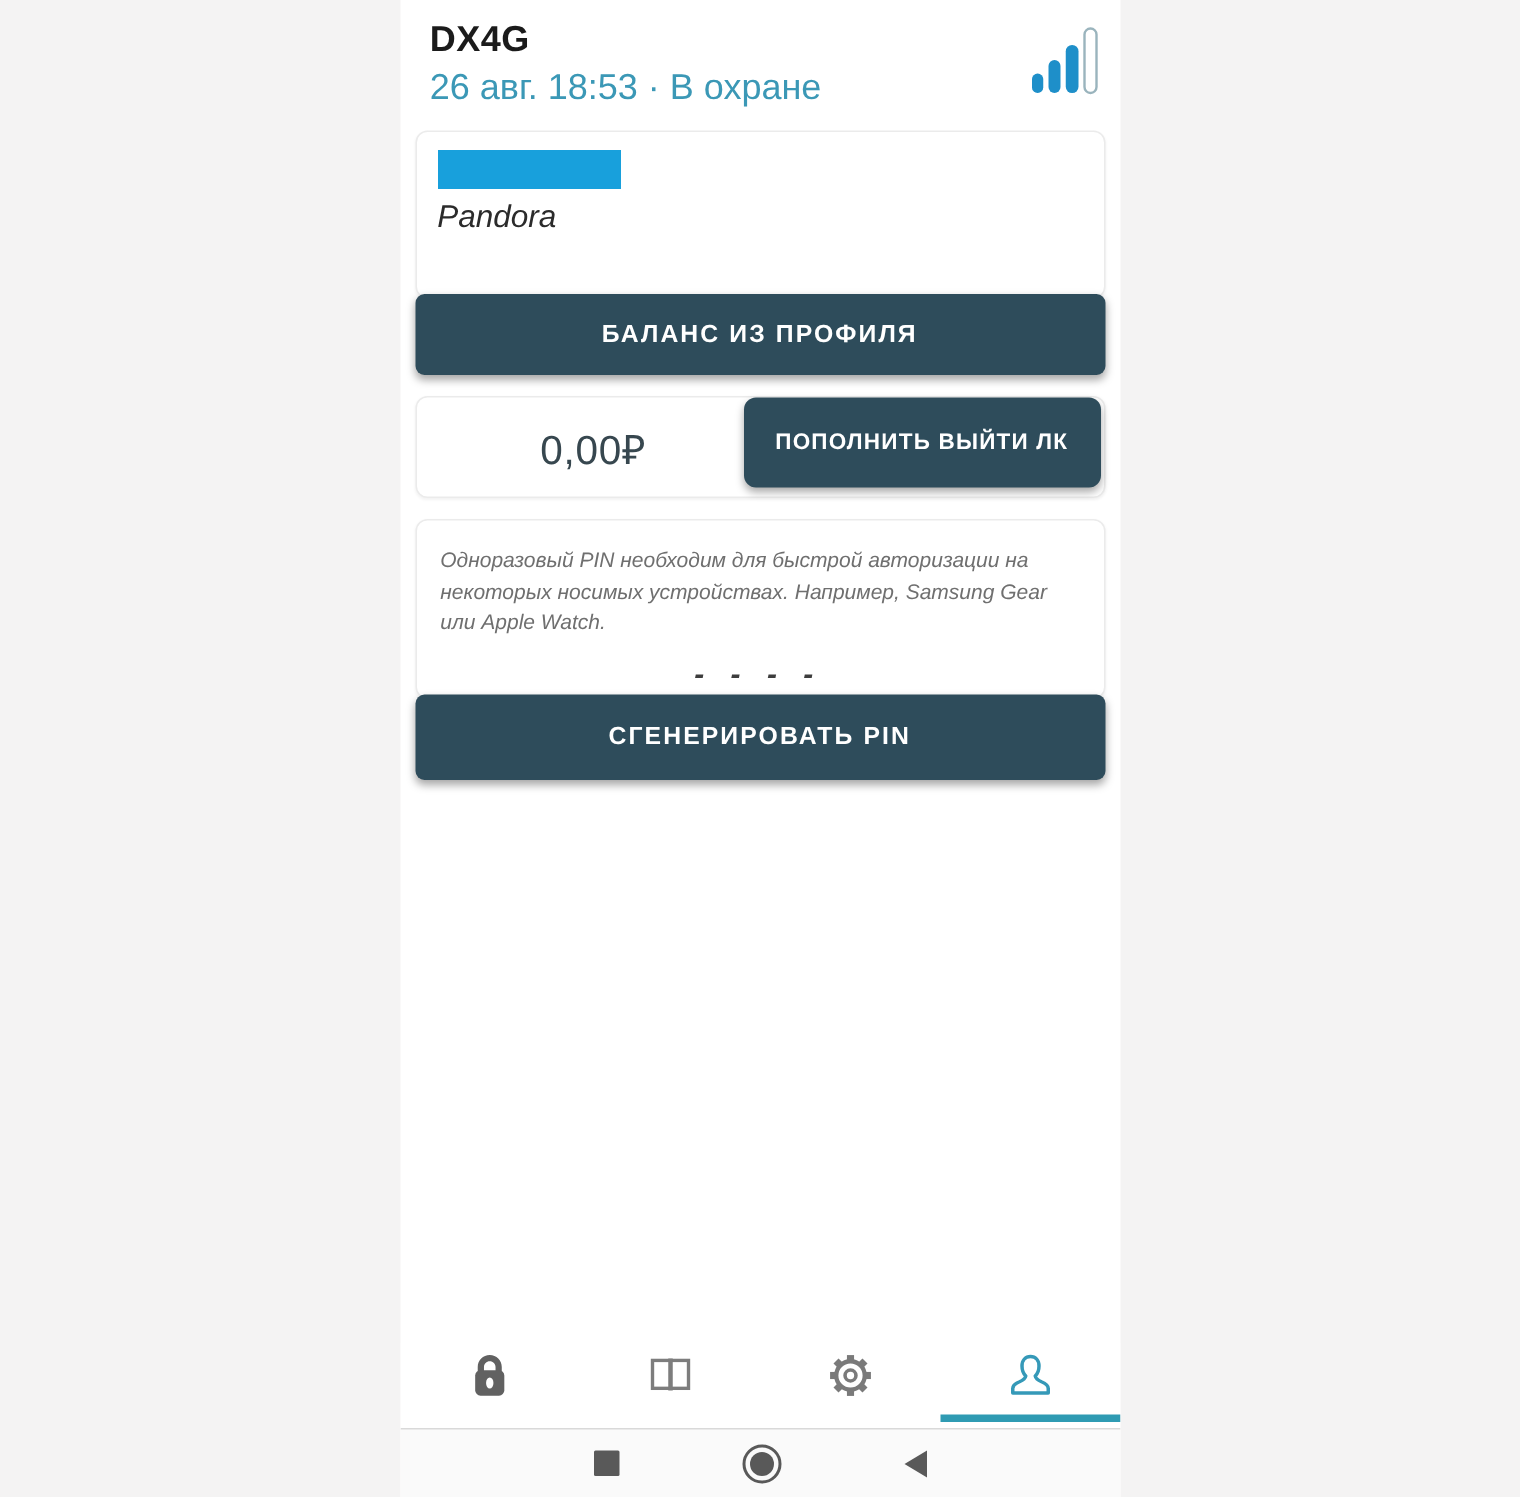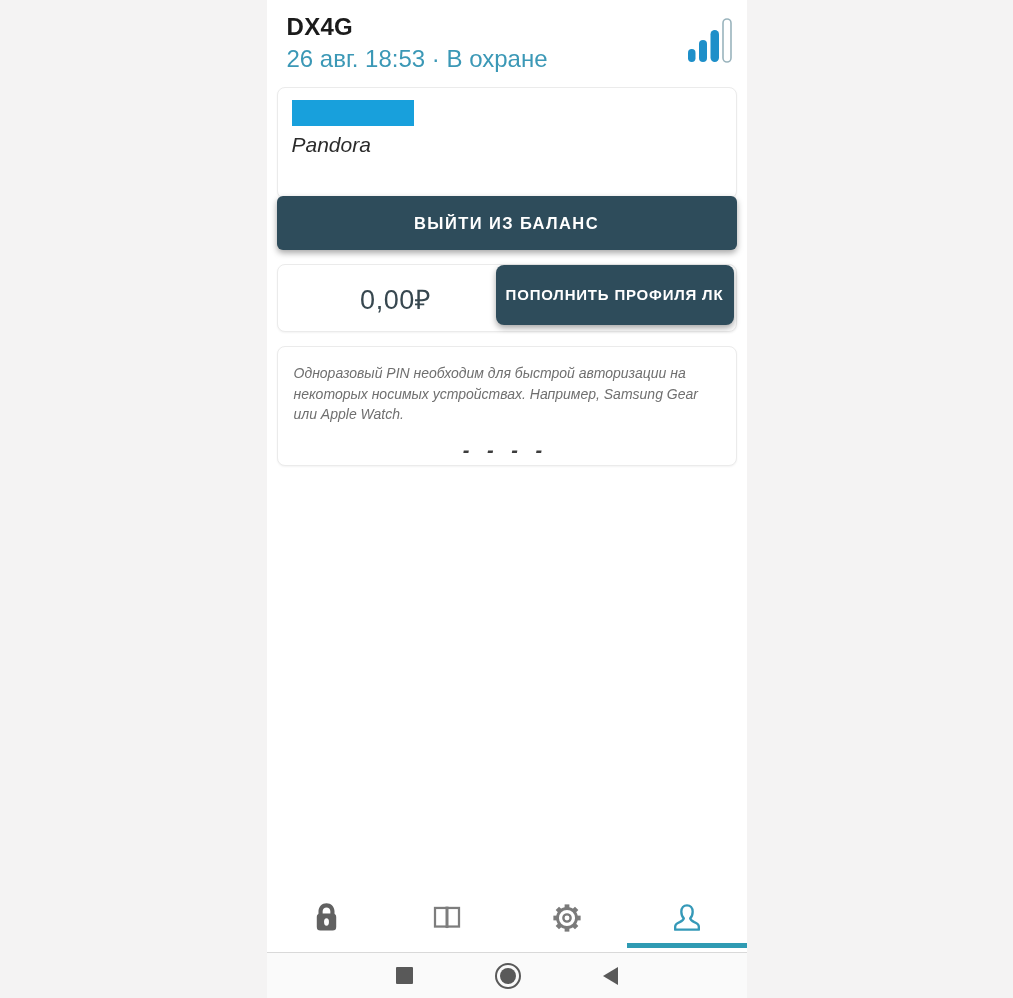--- a/index.html
+++ b/index.html
@@ -120,34 +120,35 @@
   </div>
 
   <div class="content">
 
     <div class="card profile-card">
       <div class="profile-body">
         <div class="brand-logo"></div>
         <div class="brand-name">Pandora</div>
       </div>
     </div>
-    <button class="dark-btn logout-btn">ВЫЙТИ ИЗ БАЛАНС</button>
+    <button class="dark-btn logout-btn">БАЛАНС ИЗ ПРОФИЛЯ</button>
 
     <div class="balance-row">
       <div class="card balance-card"></div>
       <div class="balance-amount">0,00₽</div>
-      <button class="dark-btn topup-btn">ПОПОЛНИТЬ ПРОФИЛЯ ЛК</button>
+      <button class="dark-btn topup-btn">ПОПОЛНИТЬ ВЫЙТИ ЛК</button>
     </div>
 
     <div class="card pin-card">
       <div class="pin-body">
         <div class="pin-text">Одноразовый PIN необходим для быстрой авторизации на некоторых носимых устройствах. Например, Samsung Gear или Apple Watch.</div>
         <div class="pin-dashes">- - - -</div>
       </div>
     </div>
+    <button class="dark-btn generate-btn">СГЕНЕРИРОВАТЬ PIN</button>
 
   </div>
 
   <div class="tabbar">
 
     <div class="tab">
       <span>
         <svg viewBox="0 0 24 24" width="37" height="37">
           <path d="M12 2.8c-2.9 0-5.2 2.3-5.2 5.2v2.2h2.7V8c0-1.4 1.1-2.5 2.5-2.5s2.5 1.1 2.5 2.5v2.2h2.7V8c0-2.9-2.3-5.2-5.2-5.2z" fill="#616161"></path>
           <rect x="5.7" y="9.4" width="12.6" height="11" rx="2.3" fill="#616161"></rect>

